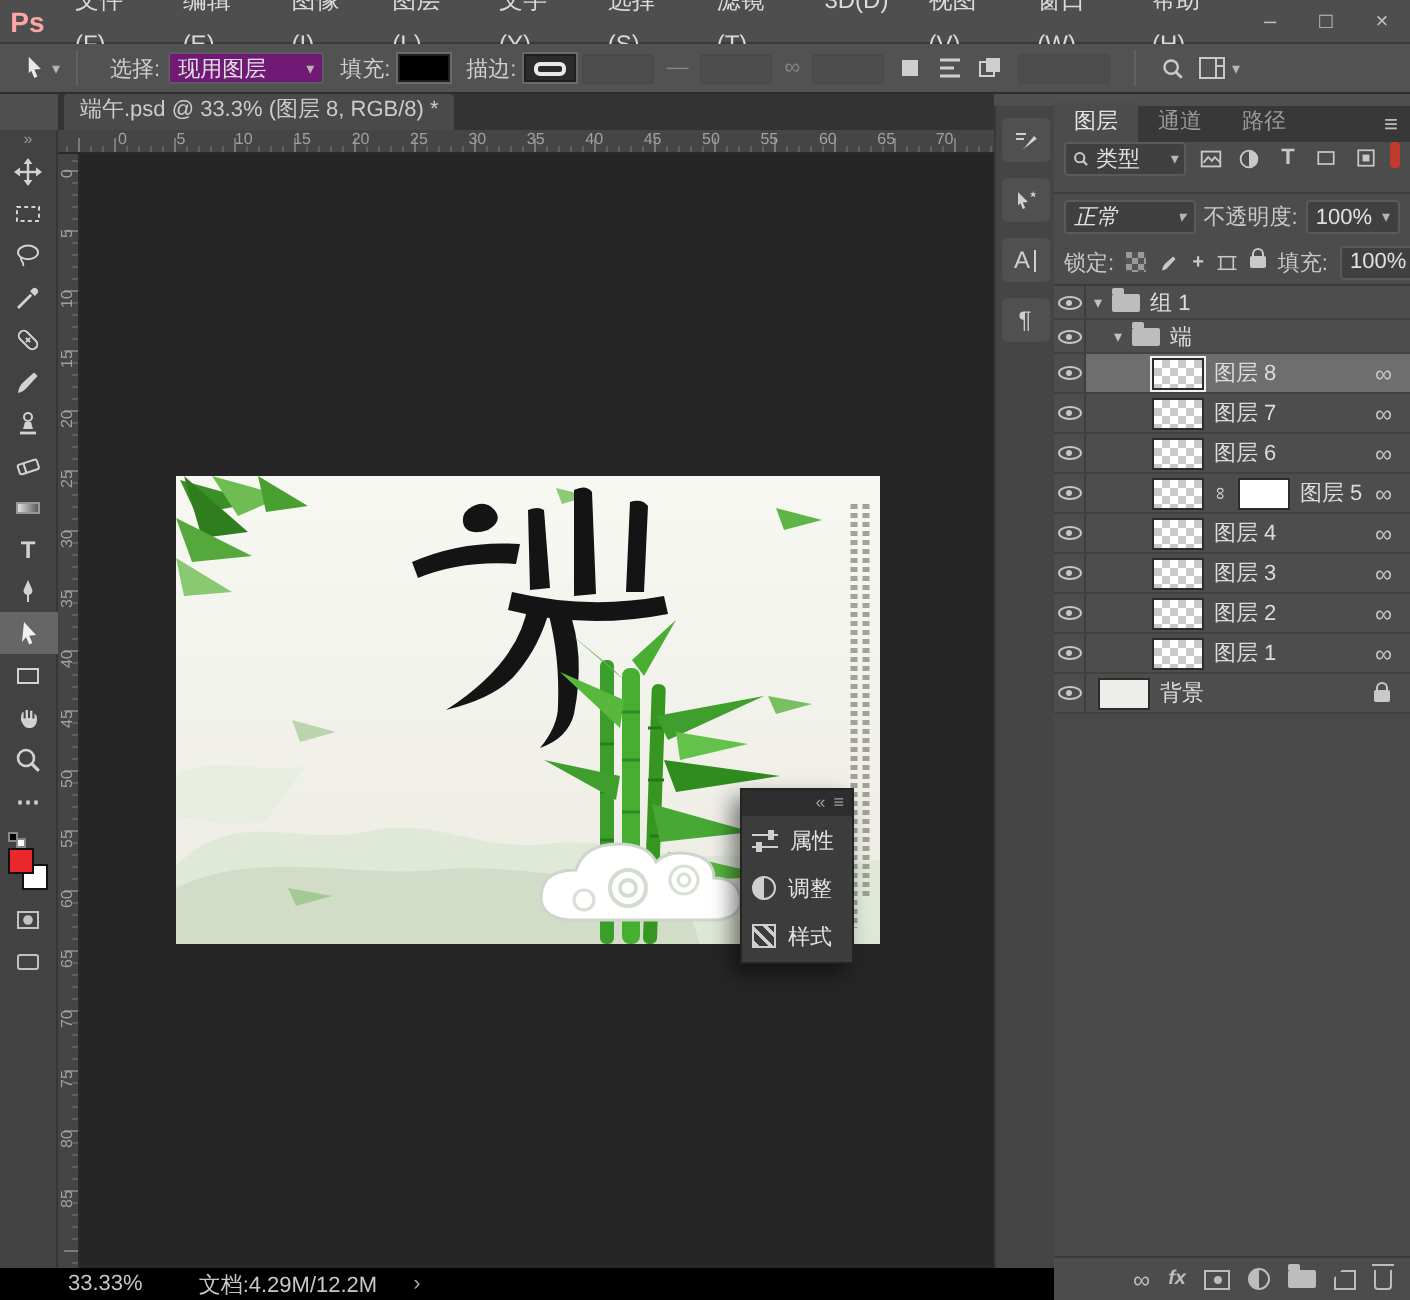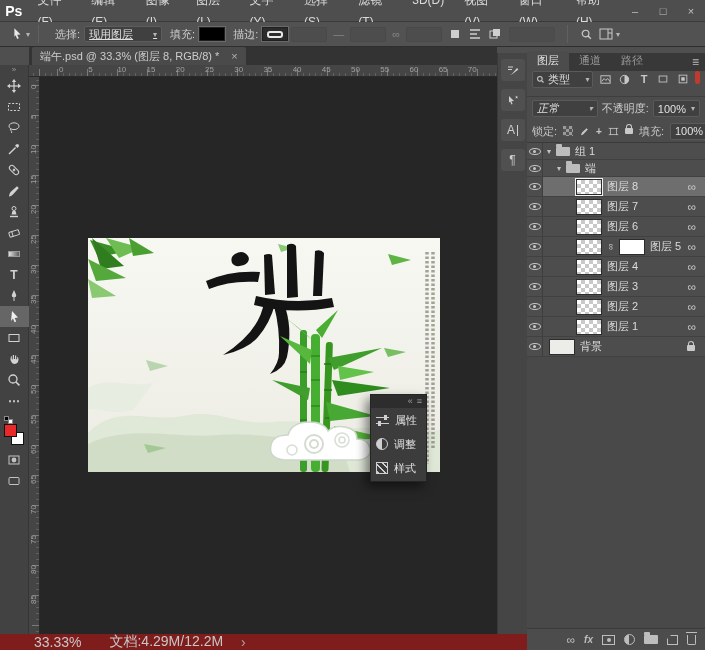--- a/index.html
+++ b/index.html
@@ -1,45 +1,45 @@
 <!DOCTYPE html>
 <html><head>
 <meta charset="utf-8">
 <style>
   * { margin:0; padding:0; box-sizing:border-box; }
   html,body { width:705px; height:650px; overflow:hidden; }
   body { position:relative; background:#4f4f4f; font-family:"Liberation Sans",sans-serif; color:#d6d6d6; font-size:12px; }
 
   
   #menubar { position:absolute; left:0; top:0; width:705px; height:22px; background:#4e4e4e; border-bottom:1px solid #3a3a3a; display:flex; align-items:center; }
-  .pslogo { width:30px; text-align:center; font-weight:bold; color:#ffffff; font-size:14px; }
+  .pslogo { width:30px; text-align:center; font-weight:bold; color:#fca5a5; font-size:14px; }
   .menus { display:flex; gap:0; }
   .menu-item { padding:0 10px; font-size:12px; color:#dadada; cursor:default; line-height:22px; }
   .wincontrols { margin-left:auto; display:flex; }
   .winbtn { width:28px; text-align:center; color:#c0c0c0; font-size:11px; line-height:20px; }
 
   
   #optionsbar { position:absolute; left:0; top:22px; width:705px; height:25px; background:#525252; border-bottom:1px solid #2e2e2e; display:flex; align-items:center; font-size:11px; }
   #optionsbar label { color:#cfcfcf; margin:0 4px 0 8px; }
   .toolpreview { margin-left:10px; display:flex; align-items:center; gap:2px; }
   .caret { font-size:8px; color:#b5b5b5; }
   .vsep { width:1px; height:18px; background:#3c3c3c; border-right:1px solid #606060; margin:0 8px; }
-  .dropdown { display:flex; align-items:center; justify-content:space-between; width:78px; height:16px; background:#404040; border:1px solid #5d5d5d; border-radius:2px; padding:0 4px; color:#e0e0e0;text-decoration:underline; }
+  .dropdown { display:flex; align-items:center; justify-content:space-between; width:78px; height:16px; background:#701a75; border:1px solid #5d5d5d; border-radius:2px; padding:0 4px; color:#e0e0e0; }
   .swatch { width:26px; height:14px; border:1px solid #1f1f1f; outline:1px solid #6a6a6a; display:inline-flex; align-items:center; justify-content:center; }
   .fillswatch { background:#000; }
   .strokeswatch { background:#2b2b2b; }
   .strokeglyph { width:16px; height:7px; border:2px solid #e8e8e8; border-radius:3px; }
   .dbox { width:36px; height:15px; background:#4a4a4a; border:1px solid #434343; border-radius:2px; opacity:.55; margin:0 3px; }
   .dglyph { opacity:.4; margin:0 3px; color:#cfcfcf; }
   .obtn { width:20px; height:18px; display:flex; align-items:center; justify-content:center; }
   .disabledbar { width:46px; height:15px; background:#4a4a4a; border:1px solid #454545; border-radius:2px; opacity:.5; margin:0 4px; }
 
   
   #tabbar { position:absolute; left:29px; top:47px; width:468px; height:18px; background:#333333; display:flex; align-items:flex-end; }
-  .doctab { height:18px; background:#4a4a4a; color:#cccccc; display:flex; align-items:center; gap:12px; padding:0 8px; font-size:11px; margin-left:3px; border-radius:2px 2px 0 0; }
+  .doctab { height:18px; background:#4a4a4a; color:#cccccc; display:flex; align-items:center; gap:12px; padding:0 8px; font-size:11px; margin-left:3px; border-radius:2px 2px 0 0;flex-direction:column; }
   .tabclose { color:#b0b0b0; font-size:11px; }
 
   
   #toolbar { position:absolute; left:0; top:65px; width:29px; height:569px; background:#424242; border-right:1px solid #363636; display:flex; flex-direction:column; align-items:center; }
   .tcollapse { height:10px; font-size:8px; color:#9a9a9a; line-height:10px; }
   .tbtn { width:29px; height:21px; display:flex; align-items:center; justify-content:center; }
   .tbtn.active { background:#666666; }
   .tglyph { font-size:12px; font-weight:bold; color:#d2d2d2; line-height:1; }
   #colors { position:relative; width:29px; height:34px; margin-top:4px; }
   .fgswatch { position:absolute; left:4px; top:9px; width:13px; height:13px; background:#e8282b; border:1px solid #111; z-index:2; }
@@ -128,21 +128,21 @@
   .fxtext { font-style:italic; font-weight:bold; font-size:10px; color:#bdbdbd; }
   .maskicon { width:13px; height:10px; border:1px solid #bdbdbd; display:flex; align-items:center; justify-content:center; }
   .maskicon::after { content:""; width:4px; height:4px; border-radius:50%; background:#bdbdbd; }
   .adjicon { width:11px; height:11px; border-radius:50%; border:1px solid #bdbdbd; background:linear-gradient(90deg,#bdbdbd 50%,transparent 50%); }
   .newicon { width:11px; height:10px; border:1px solid #bdbdbd; position:relative; }
   .newicon::before { content:""; position:absolute; left:-1px; top:-1px; border-style:solid; border-width:4px 4px 0 0; border-color:#4c4c4c transparent transparent transparent; }
   .trash { width:9px; height:10px; border:1px solid #bdbdbd; border-top:none; border-radius:0 0 2px 2px; position:relative; }
   .trash::before { content:""; position:absolute; top:-3px; left:-2px; width:11px; height:1px; background:#bdbdbd; }
 
   
-  #statusbar { position:absolute; left:0; top:634px; width:527px; height:16px; background:#7f1d1d; display:flex; align-items:center; font-size:14px; color:#c7c7c7; }
+  #statusbar { position:absolute; left:0; top:634px; width:527px; height:16px; background:#000000; display:flex; align-items:center; font-size:11px; color:#c7c7c7; }
   #statusbar .zoom { margin-left:34px; }
   #statusbar .doc { margin-left:28px; }
   #statusbar .sarrow { margin-left:18px; color:#a8a8a8; }
 </style>
 </head>
 <body>
 
 <header id="menubar">
   <div class="pslogo">Ps</div>
   <nav class="menus">

